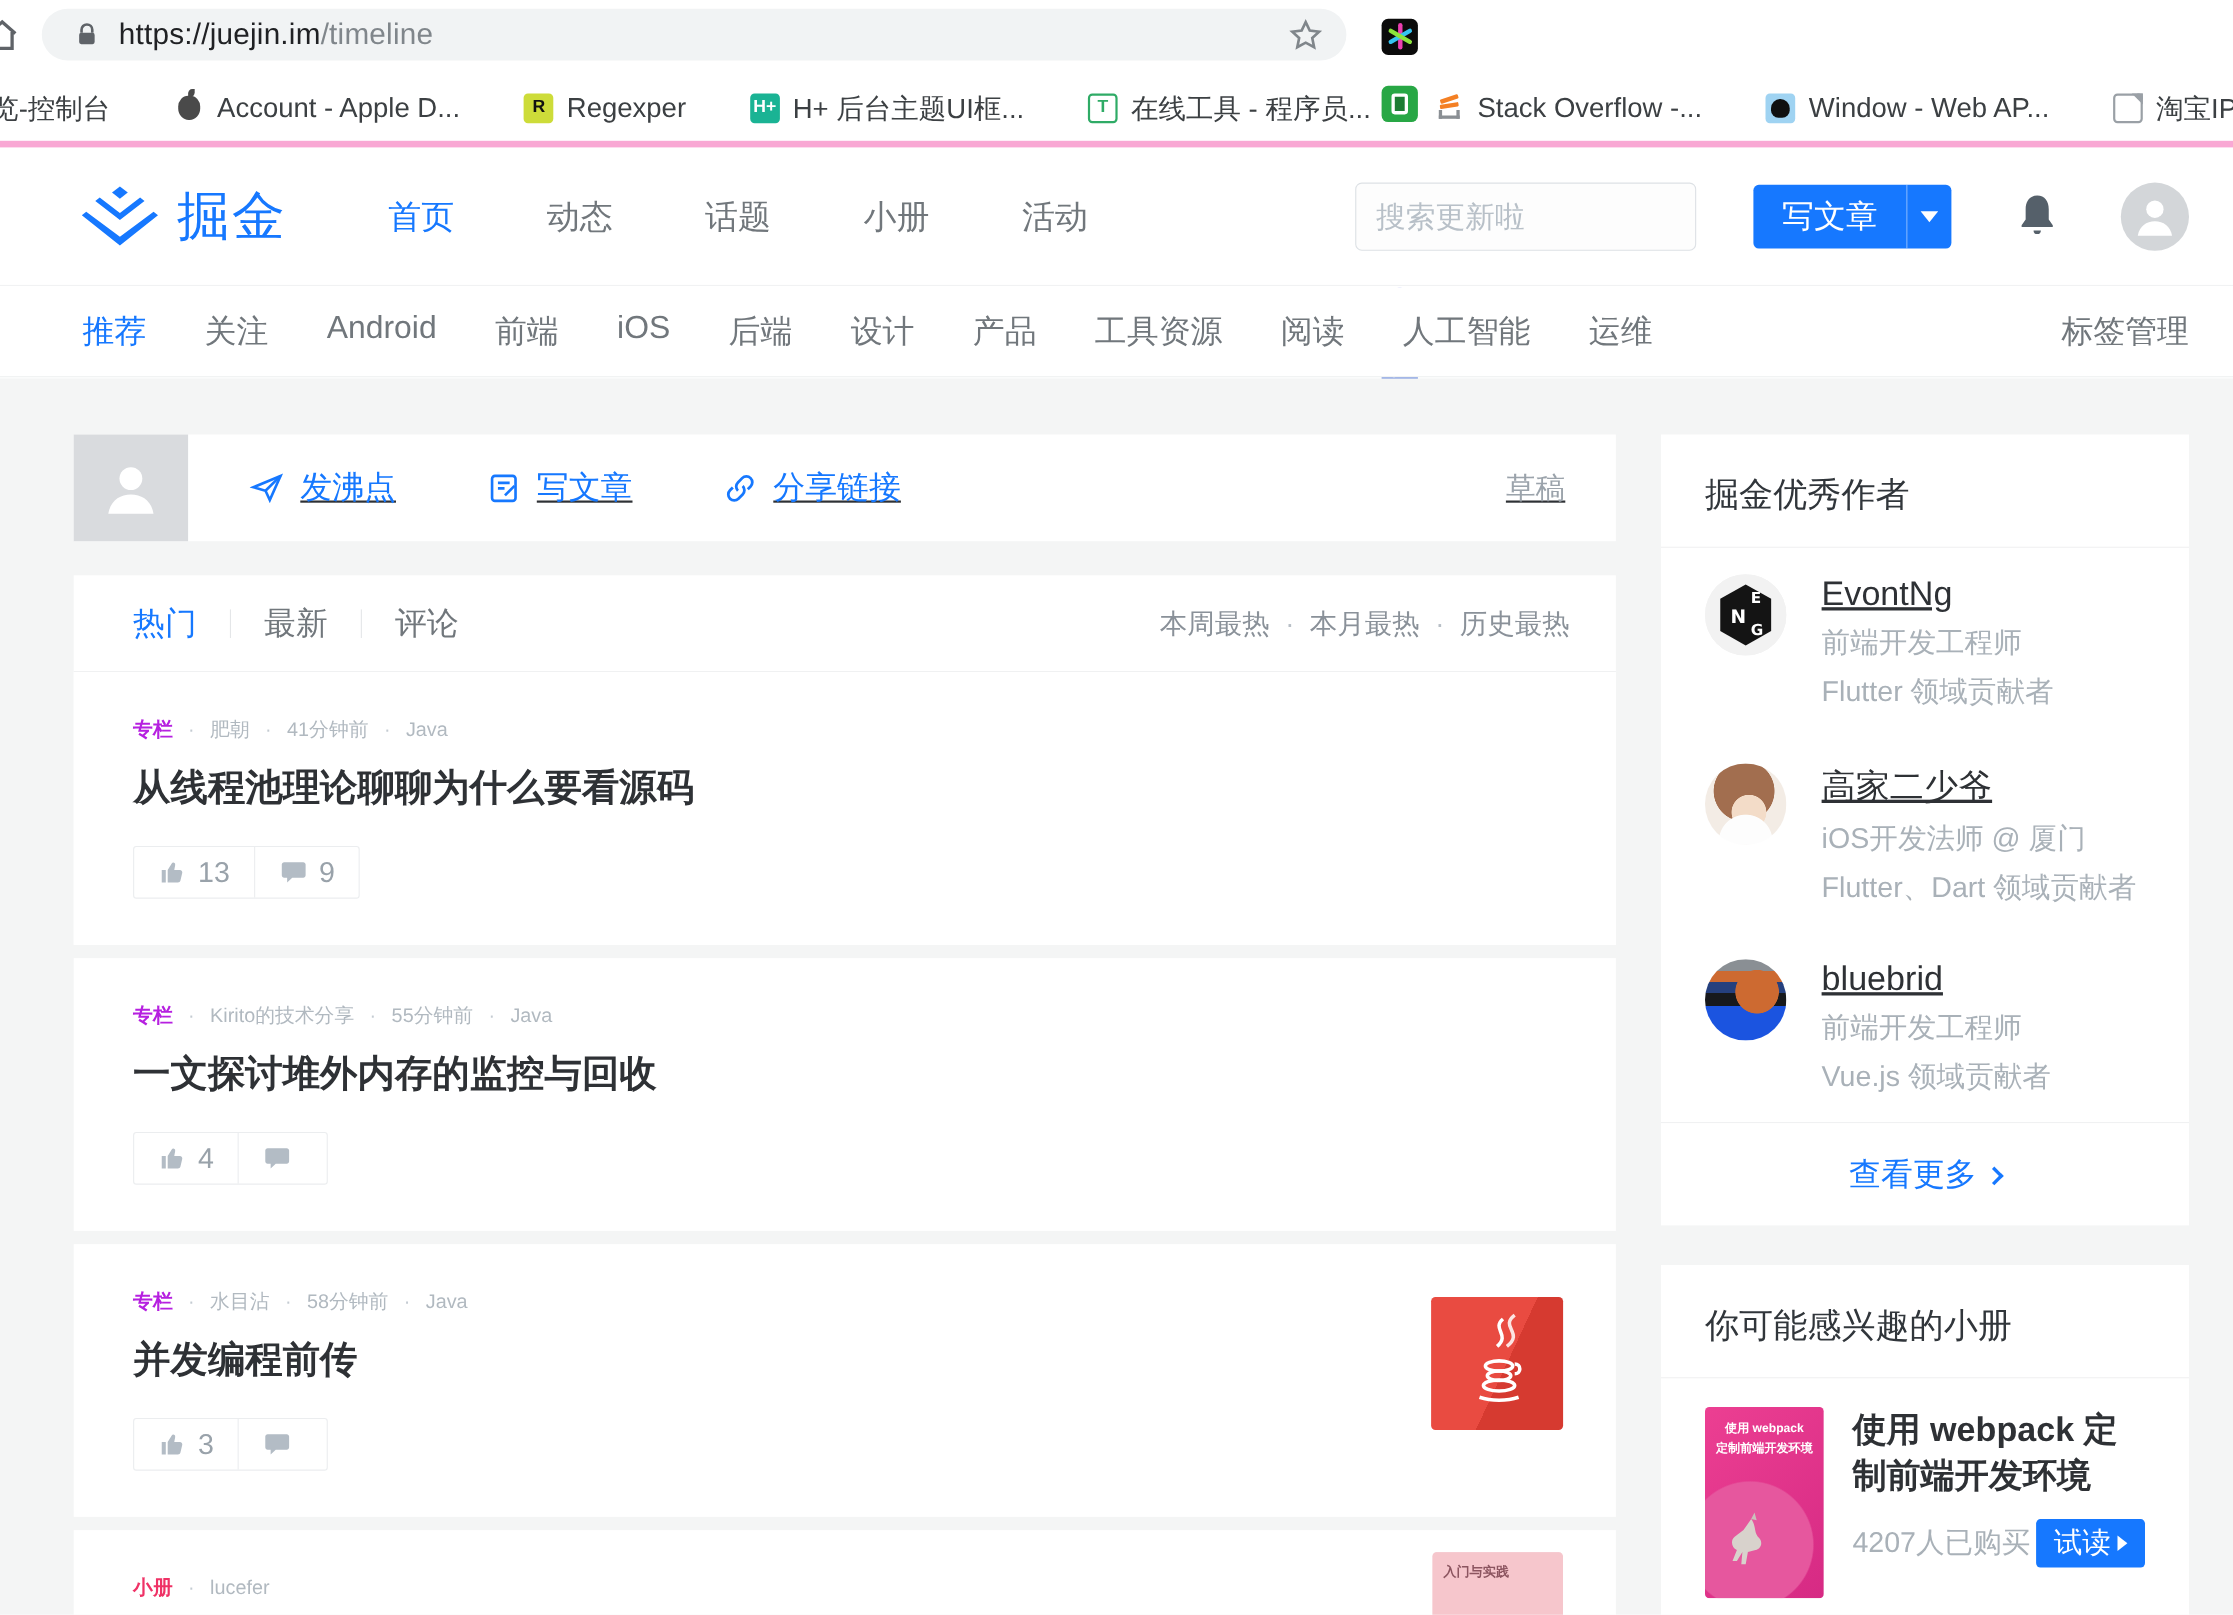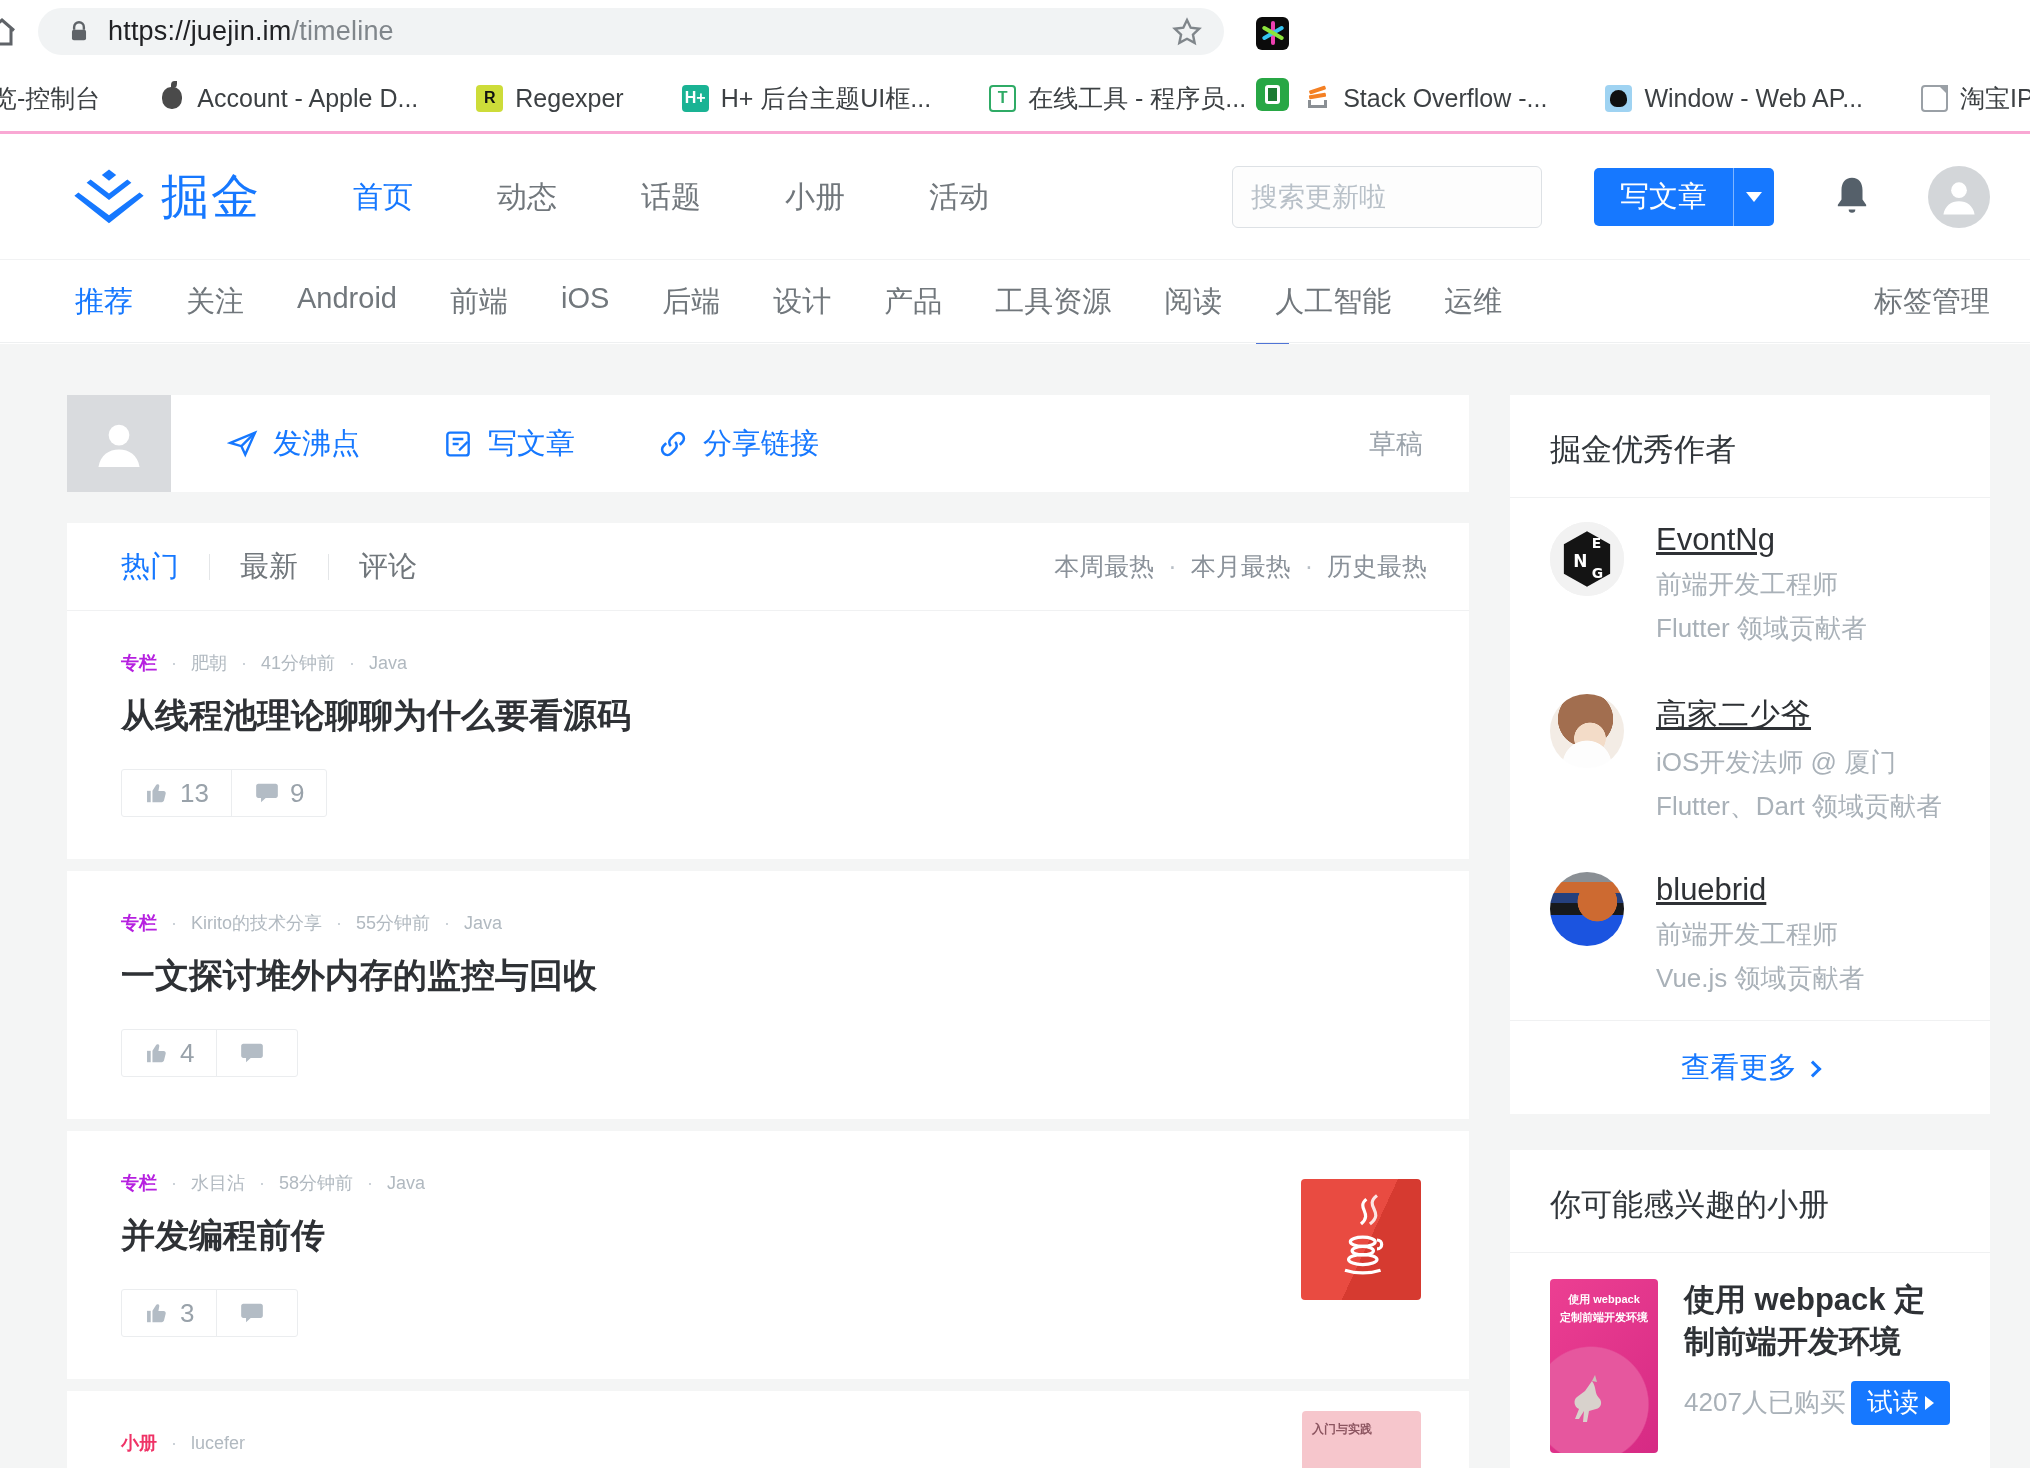--- a/index.html
+++ b/index.html
@@ -1,21 +1,21 @@
 <!DOCTYPE html>
 <html><head>
 <meta charset="utf-8">
 <style>
   * { margin:0; padding:0; box-sizing:border-box; }
   html,body { width:2030px; height:1468px; }
   body { position:relative; overflow:hidden; background:#fff;
          font-family:"Liberation Sans","DejaVu Sans",sans-serif; color:#2e3135; }
 
   
-  .chrome { position:absolute; top:0; left:0; width:2030px; height:134px; background:#fff; border-bottom:3px solid #f9a8d4; }
+  .chrome { position:absolute; top:0; left:0; width:2030px; height:134px; background:#fff; border-bottom:6px solid #f9a8d4; }
   .chrome-top { display:flex; align-items:center; height:63px; }
   .home-frag { position:absolute; left:-16px; top:14px; width:36px; height:36px; }
   .omnibox { display:flex; align-items:center; margin-left:38px; width:1186px; height:47px;
              background:#f1f3f4; border-radius:24px; padding:0 20px; }
   .omnibox .lock { width:26px; height:26px; margin:0 16px 0 8px; flex:0 0 auto; }
   .omnibox .url { font-size:27px; letter-spacing:.2px; white-space:nowrap; }
   .url-host { color:#202124; }
   .url-path { color:#80868b; }
   .omnibox .star { width:34px; height:34px; margin-left:auto; }
   .extensions { display:flex; align-items:center; gap:28px; margin-left:32px;flex-direction:column; }
@@ -93,21 +93,21 @@
   .cats { display:flex; gap:53px; margin-left:75px; }
   .cat.active { color:#1678ff; }
   .tag-manage { margin-left:auto; margin-right:40px; color:#71777c; }
 
   
   .page-bg { position:absolute; top:344px; left:0; width:2030px; height:1124px; background:#f4f5f5; }
   .main-col { position:absolute; left:67px; top:51px; width:1402px; }
   .sidebar  { position:absolute; left:1510px; top:51px; width:480px; }
 
   
-  .composer { background:#fff; height:97px; display:flex; align-items:center; position:relative; }
+  .composer { background:#fff; height:97px; display:flex; align-items:center; position:relative;text-decoration:underline; }
   .composer-avatar { width:104px; height:97px; background:#d9dbde; display:flex; align-items:center; justify-content:center; flex:0 0 auto; }
   .composer-avatar svg { width:58px; height:58px; }
   .composer-actions { display:flex; align-items:center; gap:82px; margin-left:56px; }
   .c-action { display:flex; align-items:center; gap:14px; color:#1678ff; font-size:29px; }
   .c-action svg { width:32px; height:32px; }
   .draft { margin-left:auto; margin-right:46px; color:#9ba3ab; font-size:27px; }
 
   
   .feed-top { margin-top:31px; background:#fff; }
   .feed-tabs { height:88px; display:flex; align-items:center; padding:0 42px 0 54px; border-bottom:1px solid #f0f1f2; }

